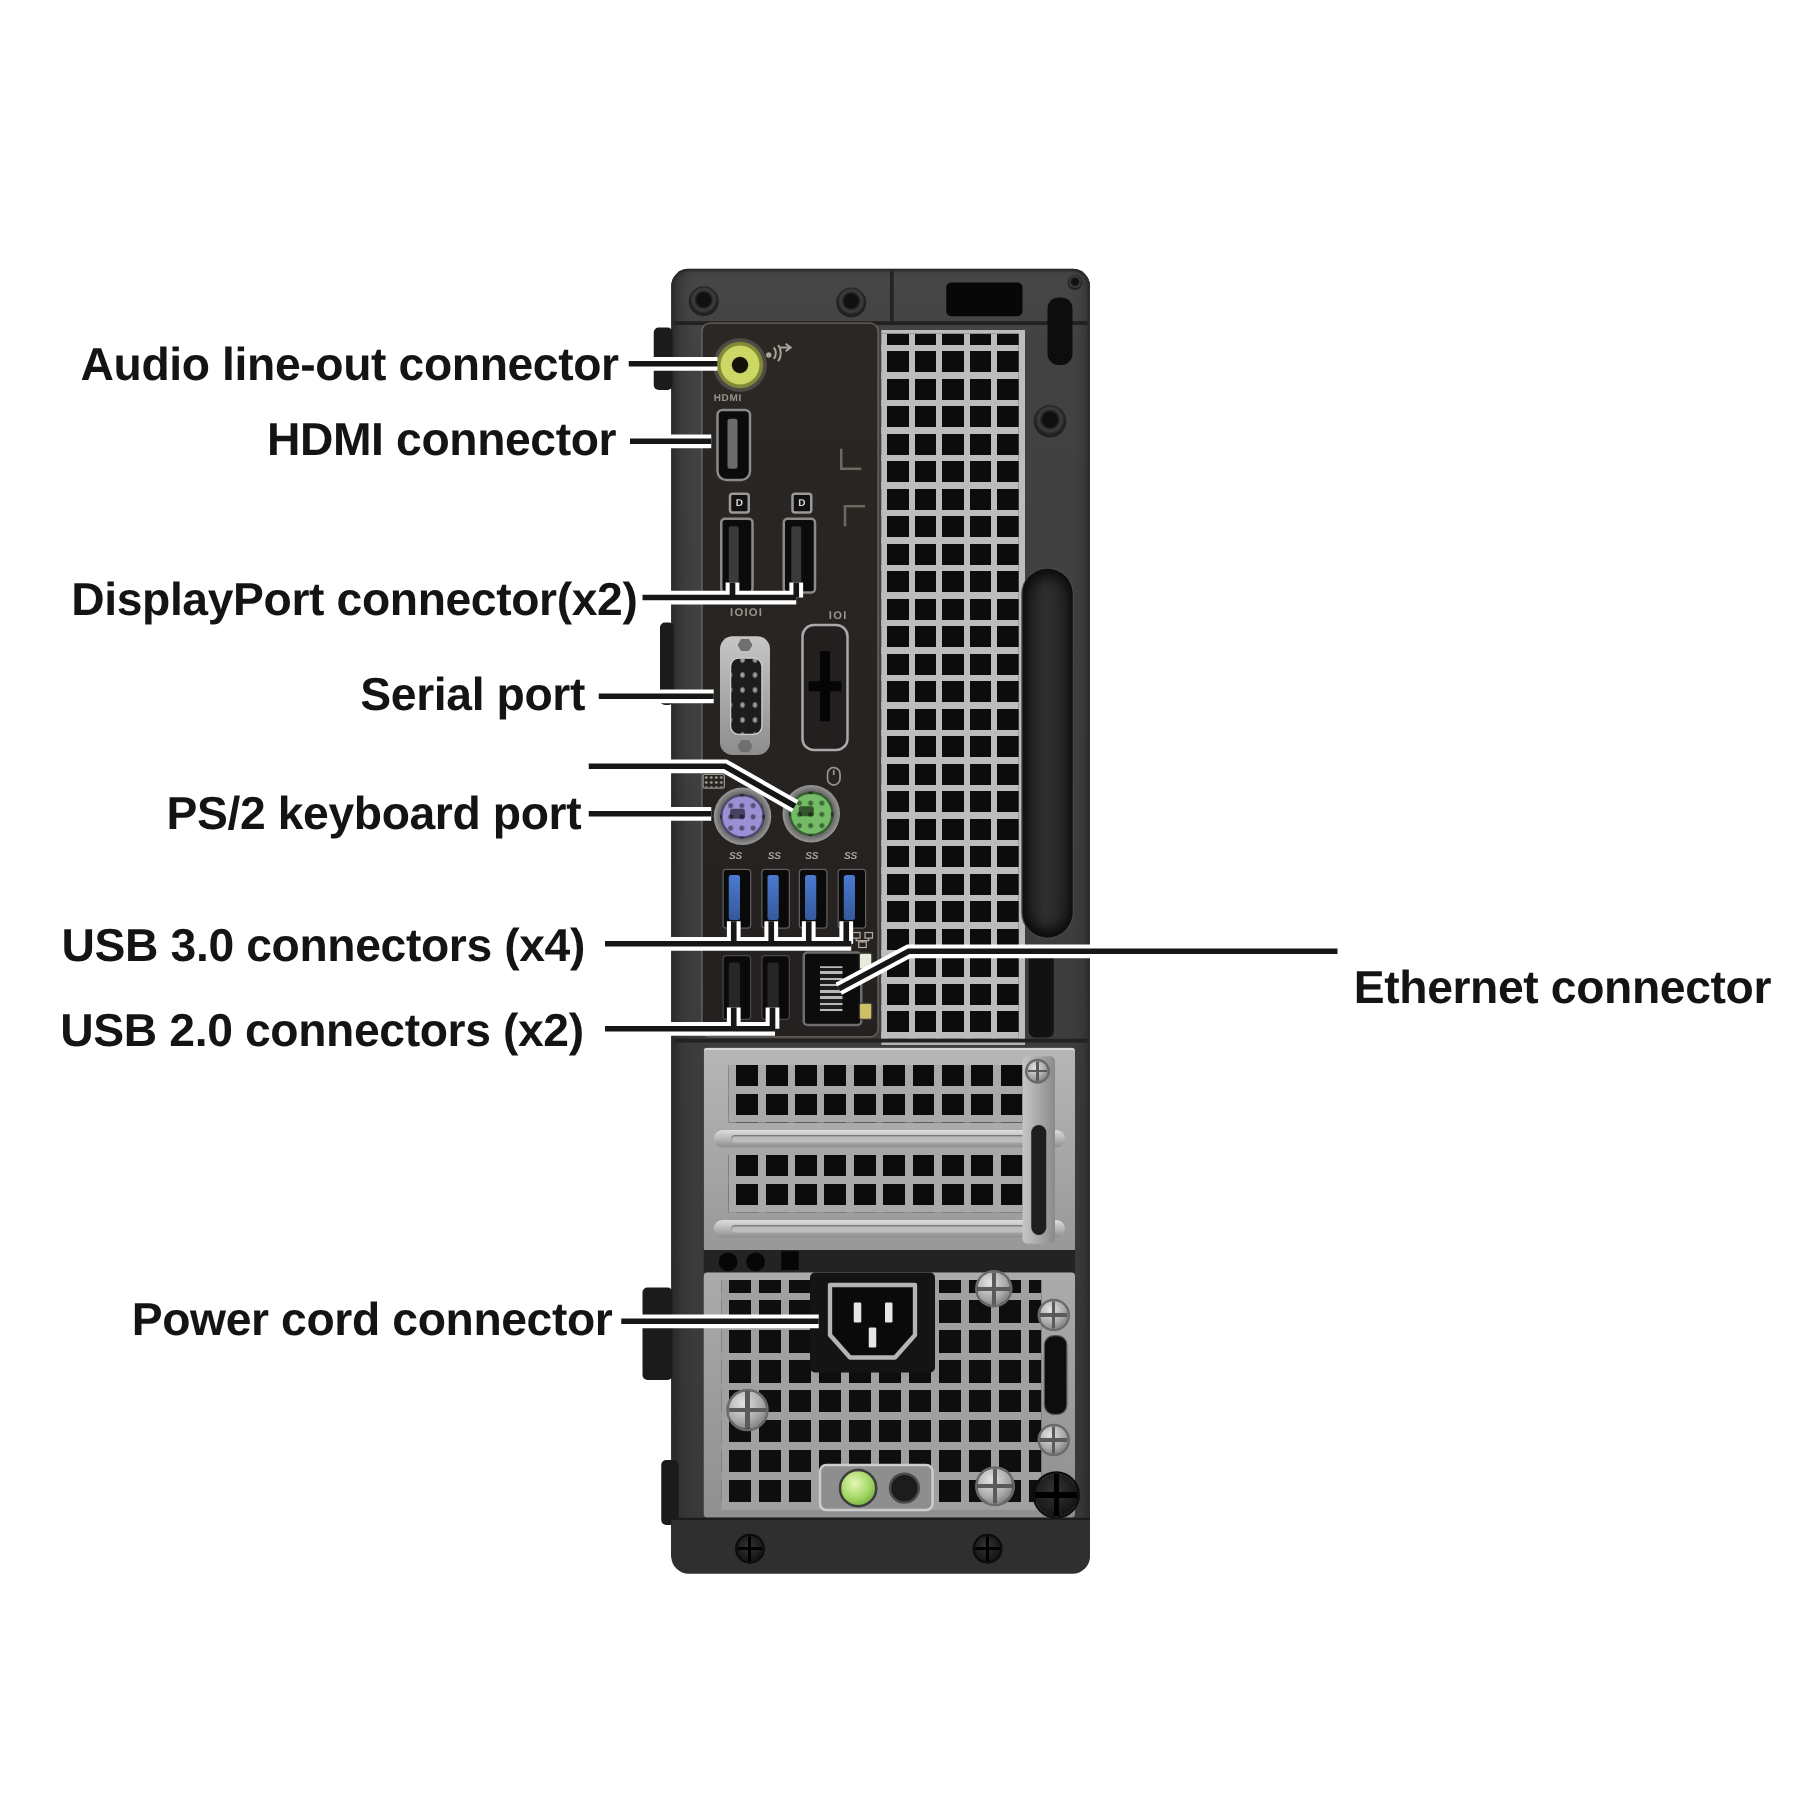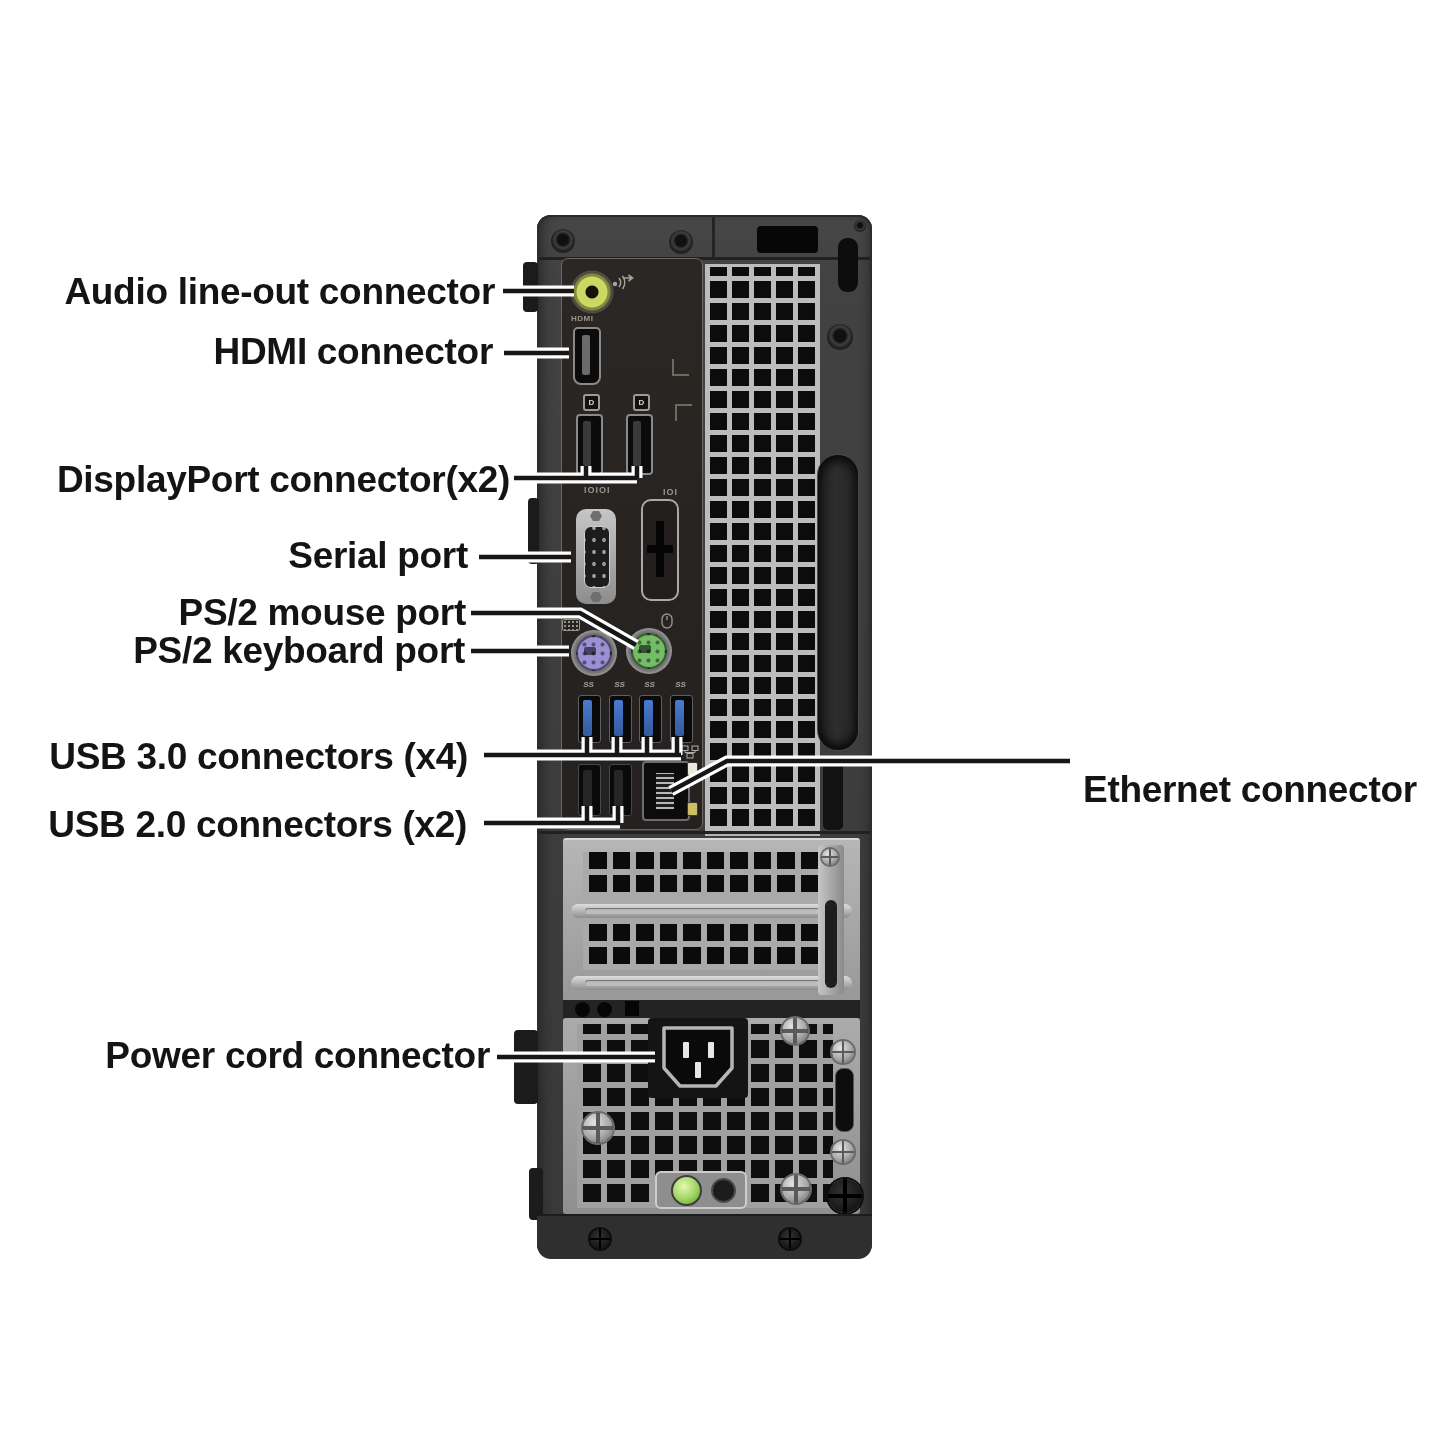--- a/index.html
+++ b/index.html
@@ -334,20 +334,19 @@
       <path class="line" d="M484 823 H620 M587 823 V806 M618 823 V806"></path>
       <path class="line" d="M671 791 L727 761 H1070"></path>
       <path class="line" d="M497 1057 H655"></path>
     </g>
   </svg>
 
   <div class="callout" style="right:958px;top:270px;">Audio line-out connector</div>
   <div class="callout" style="right:960px;top:330px;">HDMI connector</div>
   <div class="callout" style="right:943px;top:458px;">DisplayPort connector(x2)</div>
   <div class="callout" style="right:985px;top:534px;">Serial port</div>
-  <div class="callout" style="right:987px;top:591px;">PS/2 mouse port</div>
   <div class="callout" style="right:988px;top:629px;">PS/2 keyboard port</div>
   <div class="callout" style="right:985px;top:735px;">USB 3.0 connectors (x4)</div>
   <div class="callout" style="right:986px;top:803px;text-align:right;">USB 2.0 connectors (x2)</div>
   <div class="callout" style="left:1083px;top:743px;margin-top:25px;">Ethernet connector</div>
   <div class="callout" style="right:963px;top:1034px;">Power cord connector</div>
 
 </div>
 
 </body></html>

